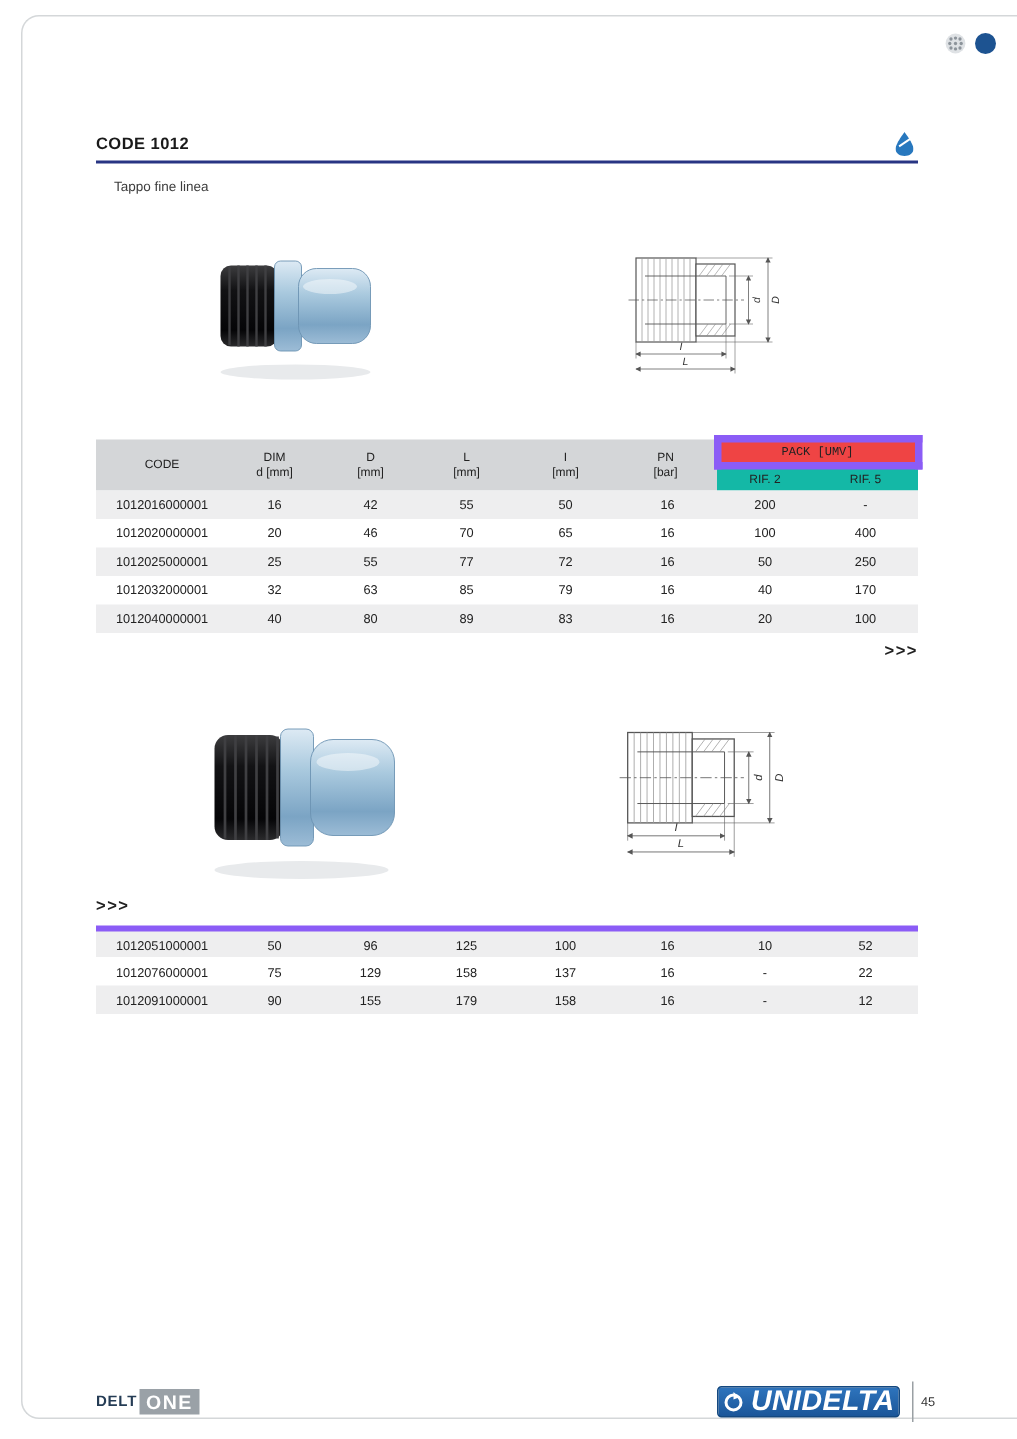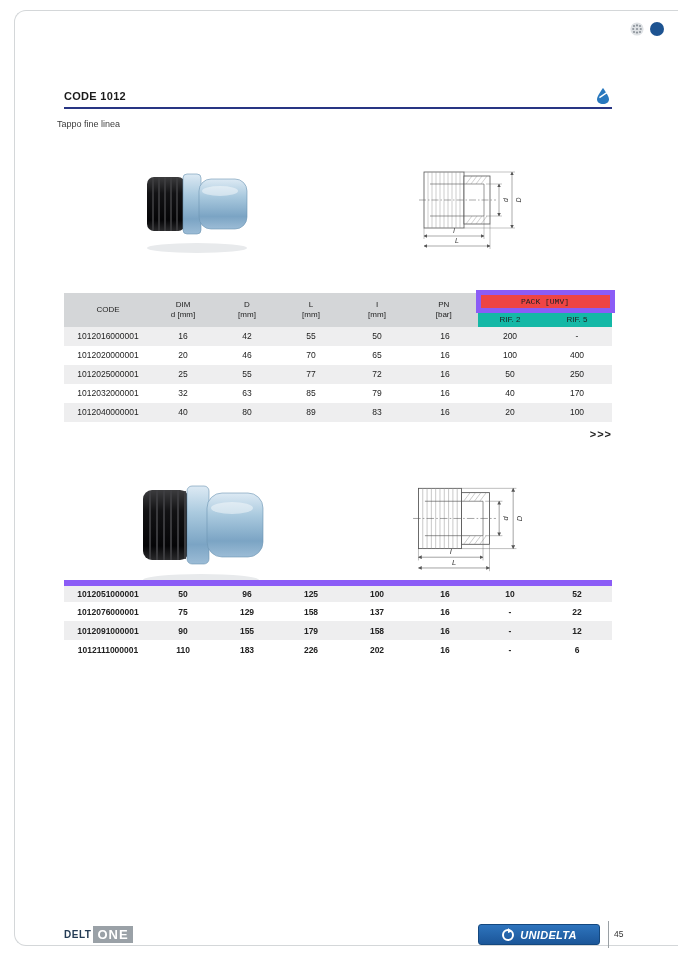--- a/index.html
+++ b/index.html
@@ -9,53 +9,53 @@
                border:1px solid #d4d7d9; border-right:none; border-radius:12px 0 0 12px; }
 
   
   .corner-icons { position:absolute; left:630px; top:22px; display:flex; gap:6px; align-items:center; }
   .solid-circle { width:14px; height:14px; border-radius:50%; background:#1d5391; }
 
   
   .page-title { position:absolute; left:64px; top:90px; font-size:11px; font-weight:bold; color:#1a1a1a; letter-spacing:.3px; }
   .title-rule { position:absolute; left:64px; top:107px; width:548px; height:2px; background:#283583; }
   .drop-icon { position:absolute; left:597px; top:88px; }
-  .subtitle { position:absolute; left:57px; top:119px; font-size:9px; color:#3d3d3d; }
+  .subtitle { position:absolute; left:76px; top:119px; font-size:9px; color:#3d3d3d; }
 
   
   .photo-1 { position:absolute; left:135px; top:150px; }
   .drawing-1 { position:absolute; left:418px; top:162px; }
   .photo-2 { position:absolute; left:133px; top:464px; }
   .drawing-2 { position:absolute; left:412px; top:476px; }
 
   
   table.spec { position:absolute; left:64px; width:548px; border-collapse:collapse; table-layout:fixed; }
   .table1 { top:290px; }
-  .table2 { top:580px; border-top:6px solid #8b5cf6;font-weight:bold; }
+  .table2 { top:617px; border-top:4px solid #8b5cf6; }
   thead th { background:#d4d6d8; font-weight:normal; font-size:8px; color:#222; text-align:center; vertical-align:middle; padding:2px 0; }
   thead th .l2 { font-size:8px; color:#222; margin-top:1px; }
   th.pack { background:#ef4444; border:5px solid #8b5cf6; font-size:8px; height:16px;font-family:Liberation Mono, monospace; }
   th.sub { background:#14b8a6; font-size:8px; height:16px; }
   tbody td { text-align:center; font-size:8.5px; color:#222; height:19px; vertical-align:middle; padding:0; }
   tbody tr:nth-child(odd) { background:#eeeeef; }
   tbody tr:nth-child(even) { background:#ffffff; }
 
   
   .cont { position:absolute; font-size:11px; font-weight:bold; color:#222; letter-spacing:1px; }
   .cont-next { left:64px; top:428px; width:548px; text-align:right; }
   .cont-prev { left:64px; top:598px; }
 
   
   .brand-left { position:absolute; left:64px; top:925px; display:flex; align-items:center; height:19px; }
   .brand-delt { color:#253c55; font-weight:bold; font-size:10px; letter-spacing:.5px; }
   .brand-one  { background:#9aa1a7; color:#ffffff; font-weight:bold; font-size:13px; letter-spacing:1px; padding:1px 4px; margin-left:2px; }
   .brand-right { position:absolute; left:478px; top:924px; width:122px; height:21px;
                  background:linear-gradient(#2e74bd,#1b5699); border:1px solid #14487f; border-radius:3px;
                  display:flex; align-items:center; justify-content:center; gap:5px; }
-  .brand-unidelta { color:#ffffff; font-weight:bold; font-style:italic; font-size:11px; letter-spacing:.3px; }
+  .brand-unidelta { color:#ffffff; font-weight:bold; font-style:italic; font-size:19px; letter-spacing:.3px; }
   .footer-divider { position:absolute; left:608px; top:921px; width:1px; height:27px; background:#9aa0a4; }
   .page-number { position:absolute; left:614px; top:929px; font-size:8.5px; color:#333; }
 </style>
 </head>
 <body>
 
 <div class="canvas">
   <div class="page-card"></div>
 
   <div class="corner-icons">
@@ -381,30 +381,20 @@
         <tr>
           <td>1012091000001</td>
           <td>90</td>
           <td>155</td>
           <td>179</td>
           <td>158</td>
           <td>16</td>
           <td>-</td>
           <td>12</td>
         </tr>
-        <tr>
-          <td>1012111000001</td>
-          <td>110</td>
-          <td>183</td>
-          <td>226</td>
-          <td>202</td>
-          <td>16</td>
-          <td>-</td>
-          <td>6</td>
-        </tr>
       </tbody>
   </table>
 
   <div class="brand-left">
     <span class="brand-delt">DELT</span>
       <span class="brand-one">ONE</span>
   </div>
   <div class="brand-right">
     <svg width="14" height="14" viewBox="0 0 14 14">
       <circle cx="7" cy="7" r="5" fill="none" stroke="#ffffff" stroke-width="2"></circle>

